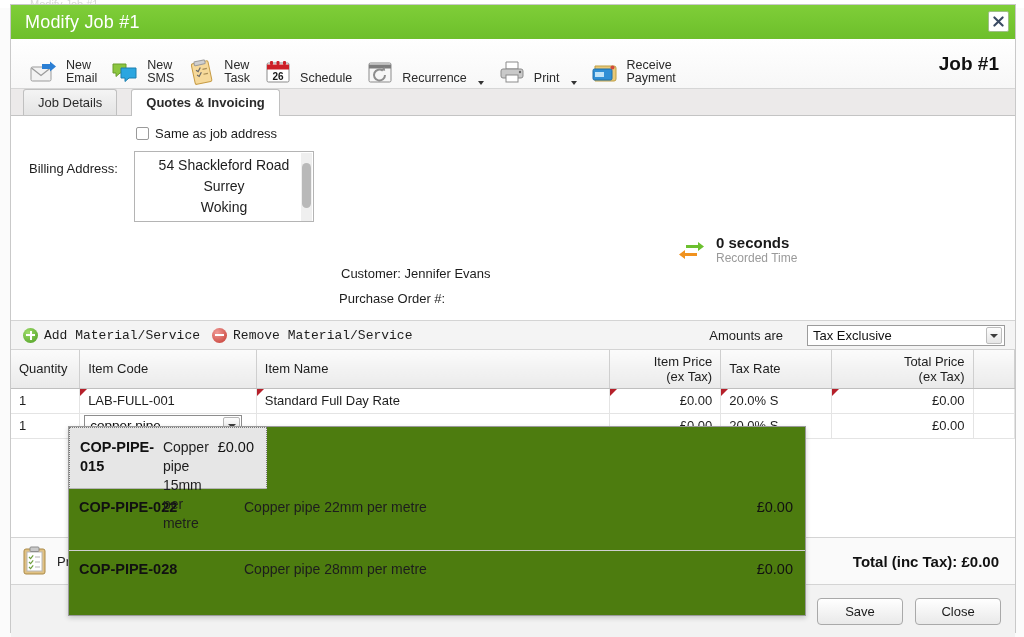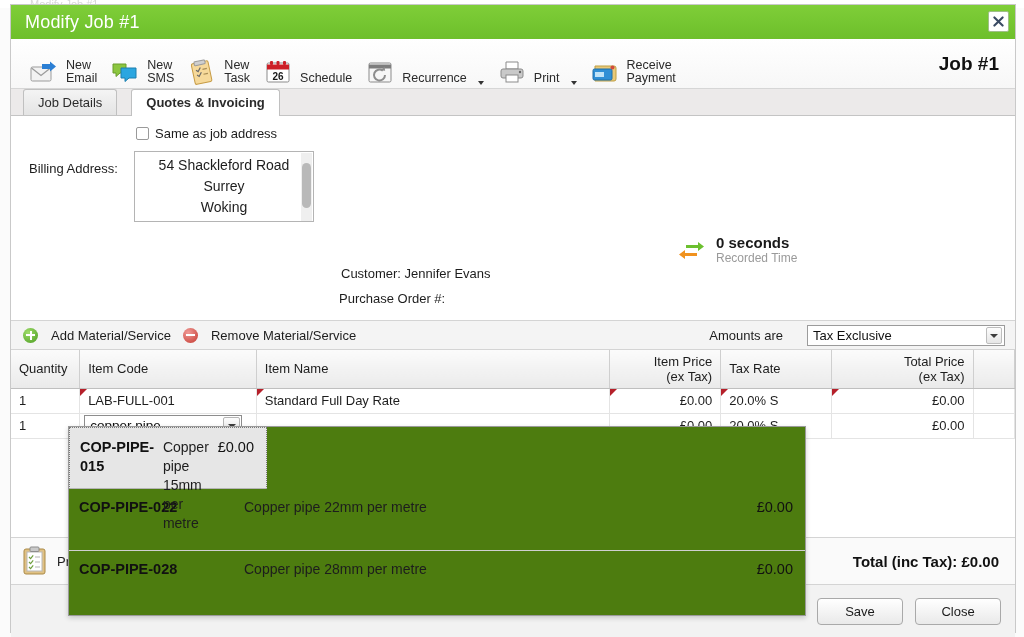--- a/index.html
+++ b/index.html
@@ -185,21 +185,21 @@
   
   .items-bar {
     position: relative;
     height: 29px;
     background: #f4f4f4;
     border-bottom: 1px solid #d4d4d4;
     display: flex; align-items: center;
     padding-left: 12px;
     gap: 12px;
   }
-  .mini-action { display: flex; align-items: center; gap: 13px; font-size: 13px; color: #1d1d1d; cursor: pointer; }
+  .mini-action { display: flex; align-items: center; gap: 6px; font-size: 13px; color: #1d1d1d; cursor: pointer; font-family: Liberation Mono, monospace; }
   .circ { width: 15px; height: 15px; border-radius: 50%; position: relative; flex: 0 0 15px; }
   .circ.green { background: radial-gradient(circle at 35% 30%, #9fdd6a, #4a9b20); }
   .circ.red   { background: radial-gradient(circle at 35% 30%, #f09a96, #c4382f); }
   .circ .bar { position: absolute; background: #fff; }
   .circ .h { left: 3px; top: 6.5px; width: 9px; height: 2px; }
   .circ .v { top: 3px; left: 6.5px; height: 9px; width: 2px; }
 
   .amounts {
     position: absolute; right: 10px; top: 4px;
     display: flex; align-items: center; gap: 24px;

